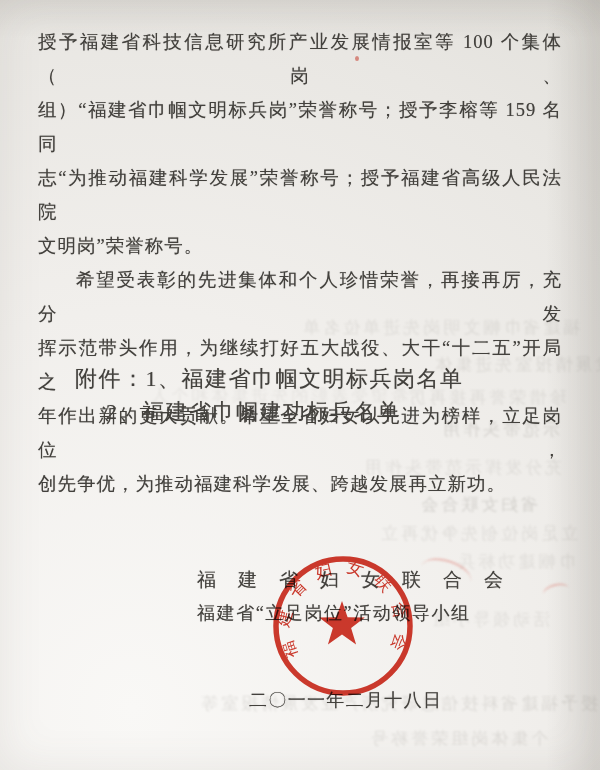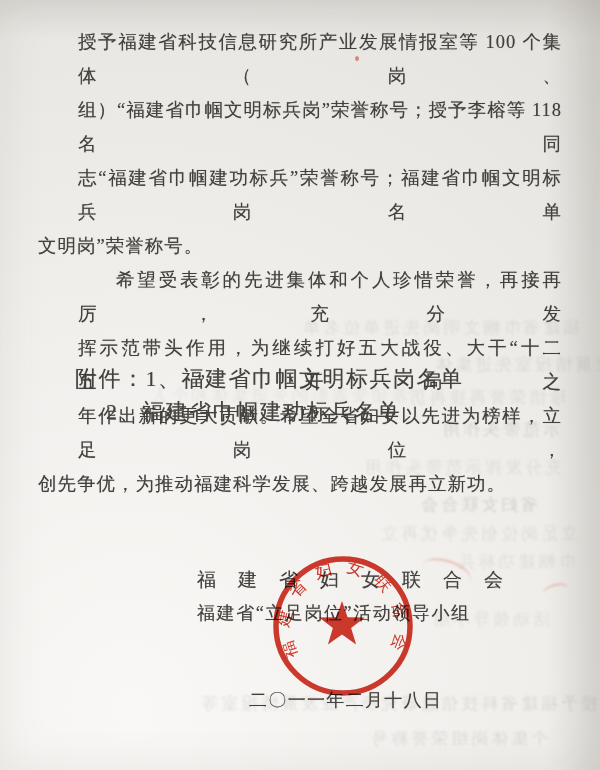--- a/index.html
+++ b/index.html
@@ -13,21 +13,21 @@
     box-shadow: inset 0 0 46px rgba(95,90,80,.10);
     color:#43413d;
   }
   
   .body-block{
     position:absolute;left:38px;top:25px;width:524px;
     font-size:18.5px;line-height:34px;letter-spacing:1px;
     text-shadow:0 0 .7px rgba(64,62,58,.5);
   }
   .bl{white-space:normal;}
-  .l-fill{text-align:justify;text-align-last:justify;margin-left:40px;}
+  .l-fill{text-align:justify;text-align-last:justify;}
   .l-ind{text-indent:38px;font-family:Liberation Serif, serif;}
   
   .att-block{
     position:absolute;left:75px;top:362px;
     font-size:22px;line-height:33px;letter-spacing:1.5px;
     text-shadow:0 0 .7px rgba(64,62,58,.5);
   }
   .att-sub{margin-left:31px;}
   
   .sig1{position:absolute;left:197px;top:567px;width:306px;font-size:19px;line-height:26px;
@@ -80,22 +80,22 @@
   <div class="bleed b5">充分发挥示范带头作用</div>
   <div class="bleed b6">省妇女联合会</div>
   <div class="bleed b7">立足岗位创先争优再立</div>
   <div class="bleed b8">巾帼建功标兵</div>
   <div class="bleed b9">活动领导小组</div>
   <div class="bleed b10">授予福建省科技信息研究所产业发展情报室等</div>
   <div class="bleed b11">个集体岗组荣誉称号</div>
 
   <div class="body-block">
     <div class="bl l-fill">授予福建省科技信息研究所产业发展情报室等 100 个集体（岗、</div>
-    <div class="bl l-fill">组）“福建省巾帼文明标兵岗”荣誉称号；授予李榕等 118 名同</div>
-    <div class="bl l-fill">志“福建省巾帼建功标兵”荣誉称号；福建省巾帼文明标兵岗名单</div>
+    <div class="bl l-fill">组）“福建省巾帼文明标兵岗”荣誉称号；授予李榕等 159 名同</div>
+    <div class="bl l-fill">志“为推动福建科学发展”荣誉称号；授予福建省高级人民法院</div>
     <div class="bl">文明岗”荣誉称号。</div>
     <div class="bl l-fill l-ind">希望受表彰的先进集体和个人珍惜荣誉，再接再厉，充分发</div>
     <div class="bl l-fill">挥示范带头作用，为继续打好五大战役、大干“十二五”开局之</div>
     <div class="bl l-fill">年作出新的更大贡献。希望全省妇女以先进为榜样，立足岗位，</div>
     <div class="bl">创先争优，为推动福建科学发展、跨越发展再立新功。</div>
   </div>
 
   <div class="att-block">
     <div class="bl"><span>附件：</span><span>1、福建省巾帼文明标兵岗名单</span></div>
     <div class="bl att-sub">2、福建省巾帼建功标兵名单</div>

